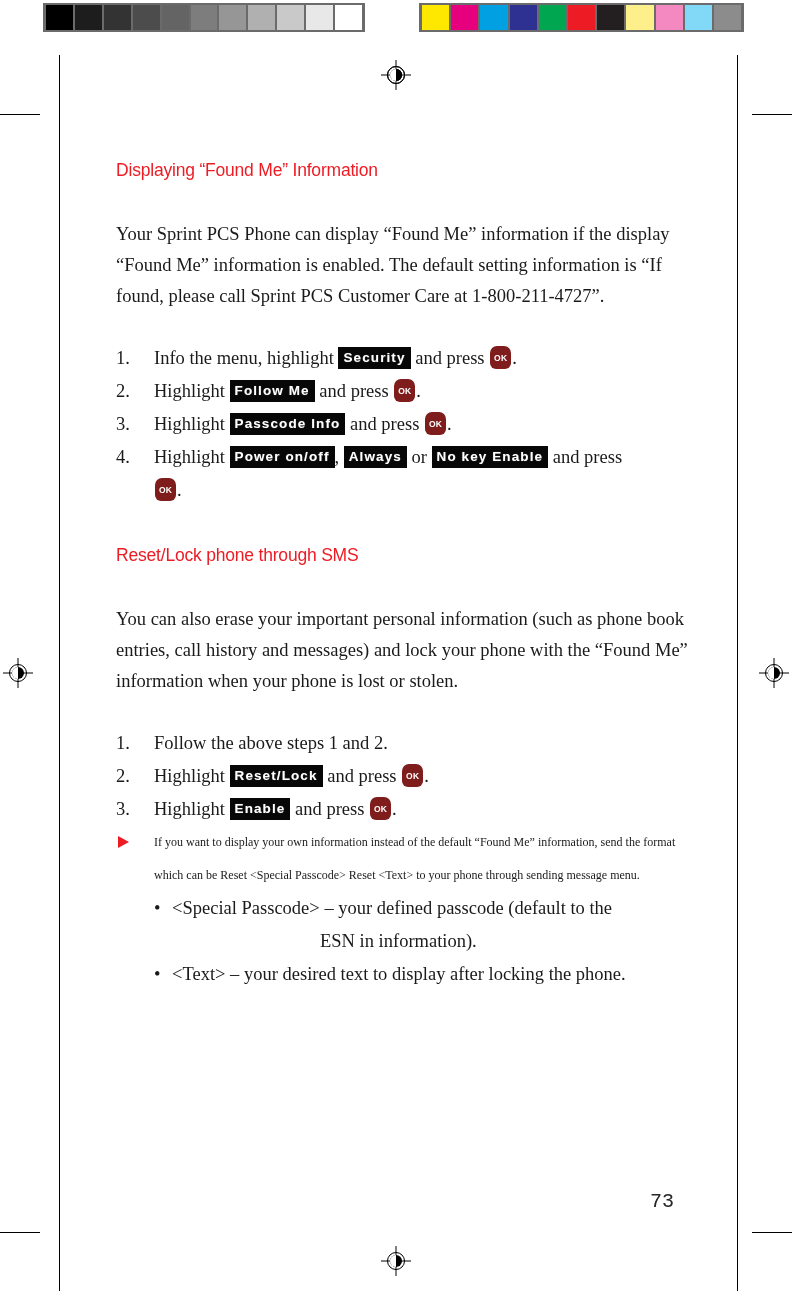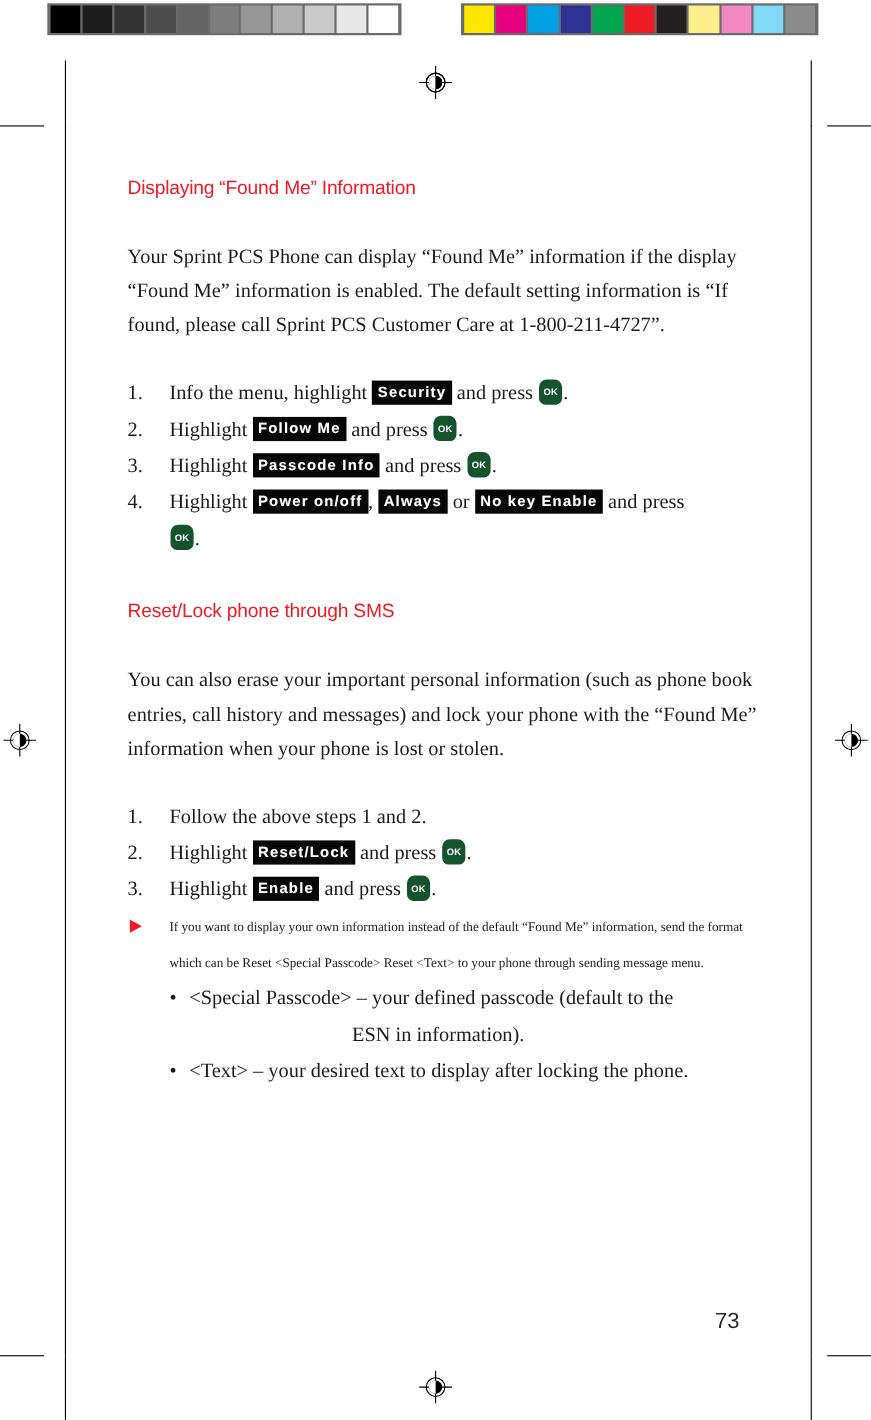--- a/index.html
+++ b/index.html
@@ -115,21 +115,21 @@
     opacity: 0.97;
     text-shadow: 0 0 1px rgba(255,255,255,0.35);
   }
 
   
   .ok-key {
     display: inline-block;
     position: relative;
     width: 21px;
     height: 23px;
-    background: #14532d;
+    background: #7f1d1d;
     border-radius: 7px 7px 6px 6px;
     vertical-align: -5px;
     margin: 0 1px;
   }
   .ok-key span {
     position: absolute;
     left: 0;
     right: 0;
     top: 50%;
     transform: translateY(-50%);
@@ -177,21 +177,21 @@
   }
   .indent-cont {
     display: block;
     padding-left: 148px;
   }
 
   .page-number {
     position: absolute;
     left: 650px;
     top: 1190px;
-    font-family: Liberation Sans, sans-serif;
+    font-family: Liberation Mono, monospace;
     font-size: 20px;
     color: #262626;
   }
 </style>
 </head>
 <body>
 
 <div class="calib-bar calib-gray" id="gray-bar">
     <div class="patch" style="background: rgb(0, 0, 0);"></div>
     <div class="patch" style="background: rgb(29, 29, 29);"></div>

